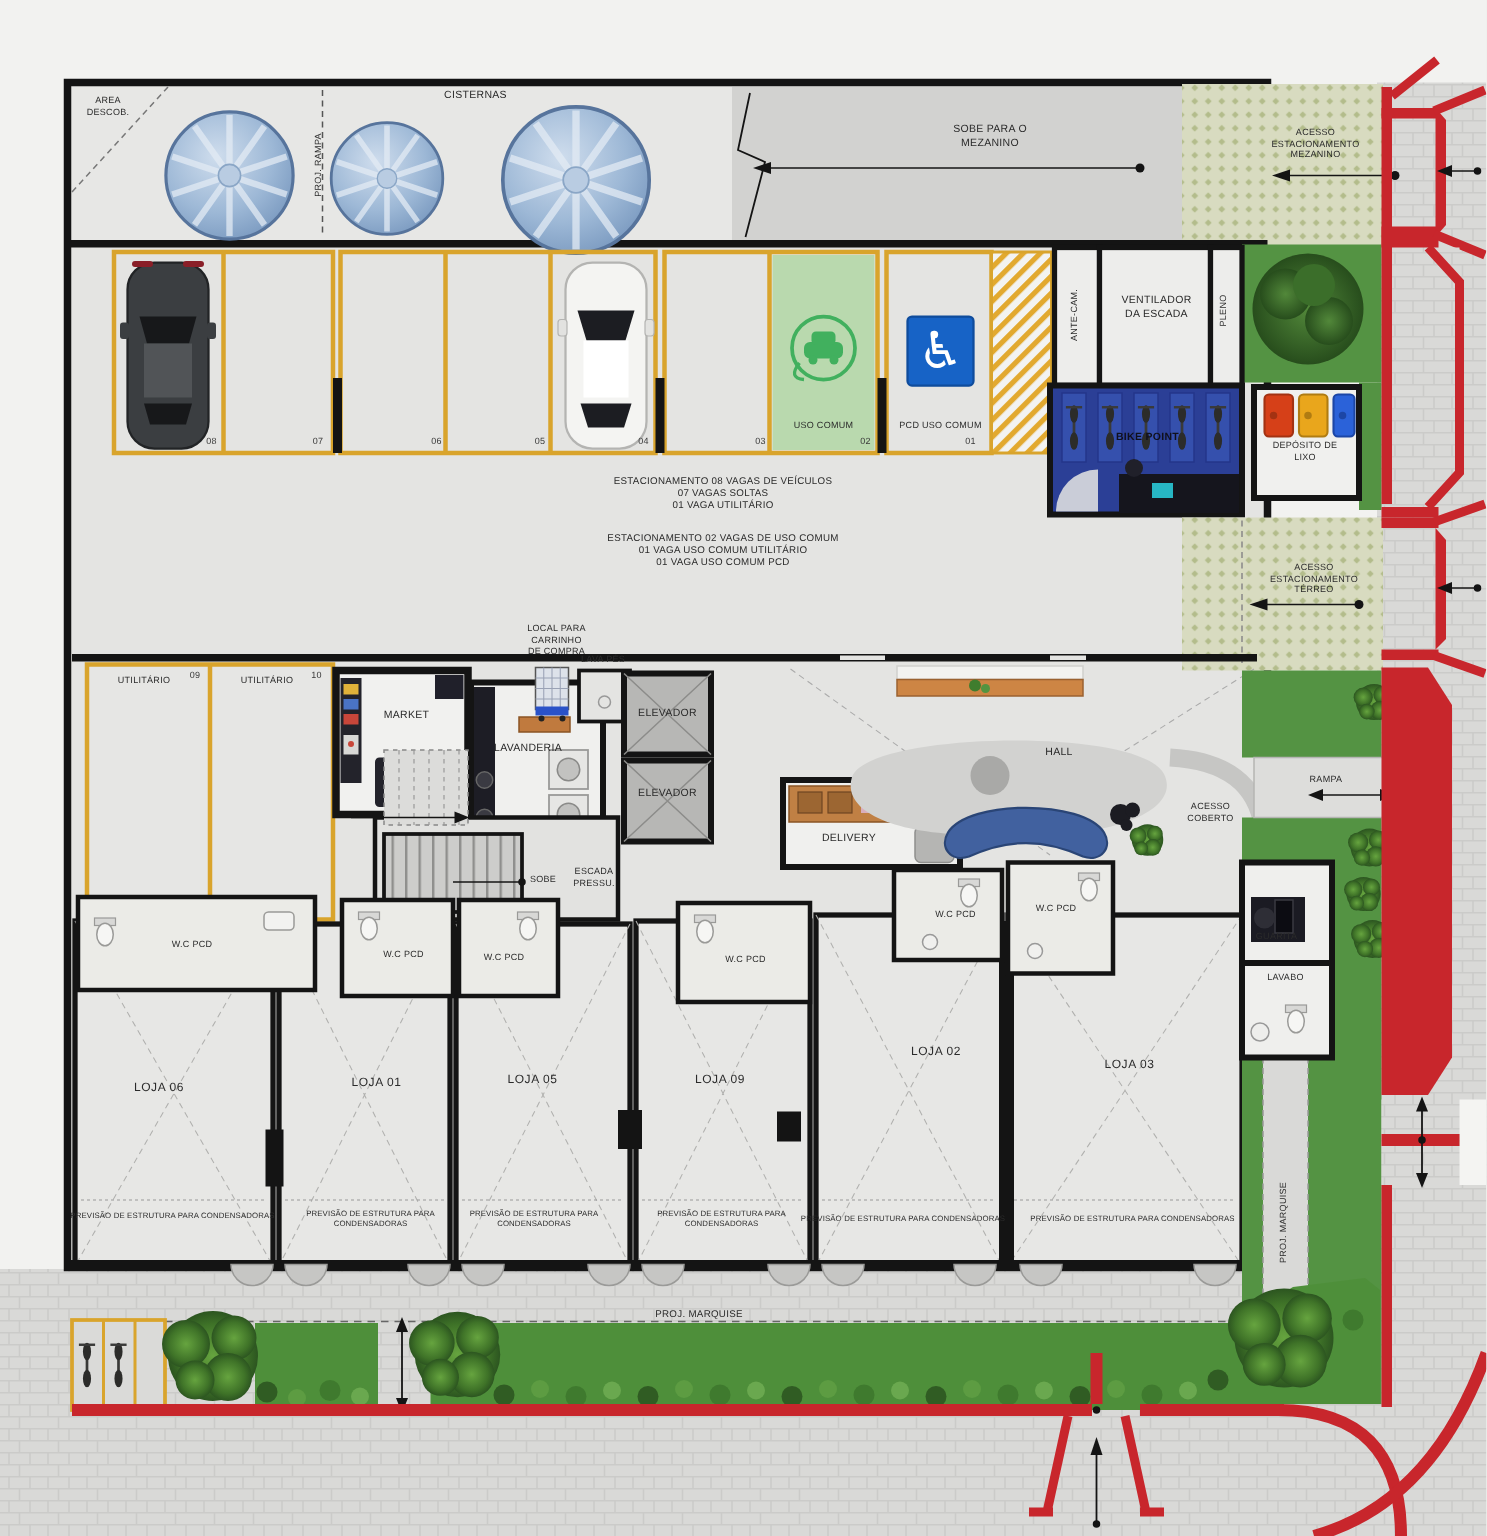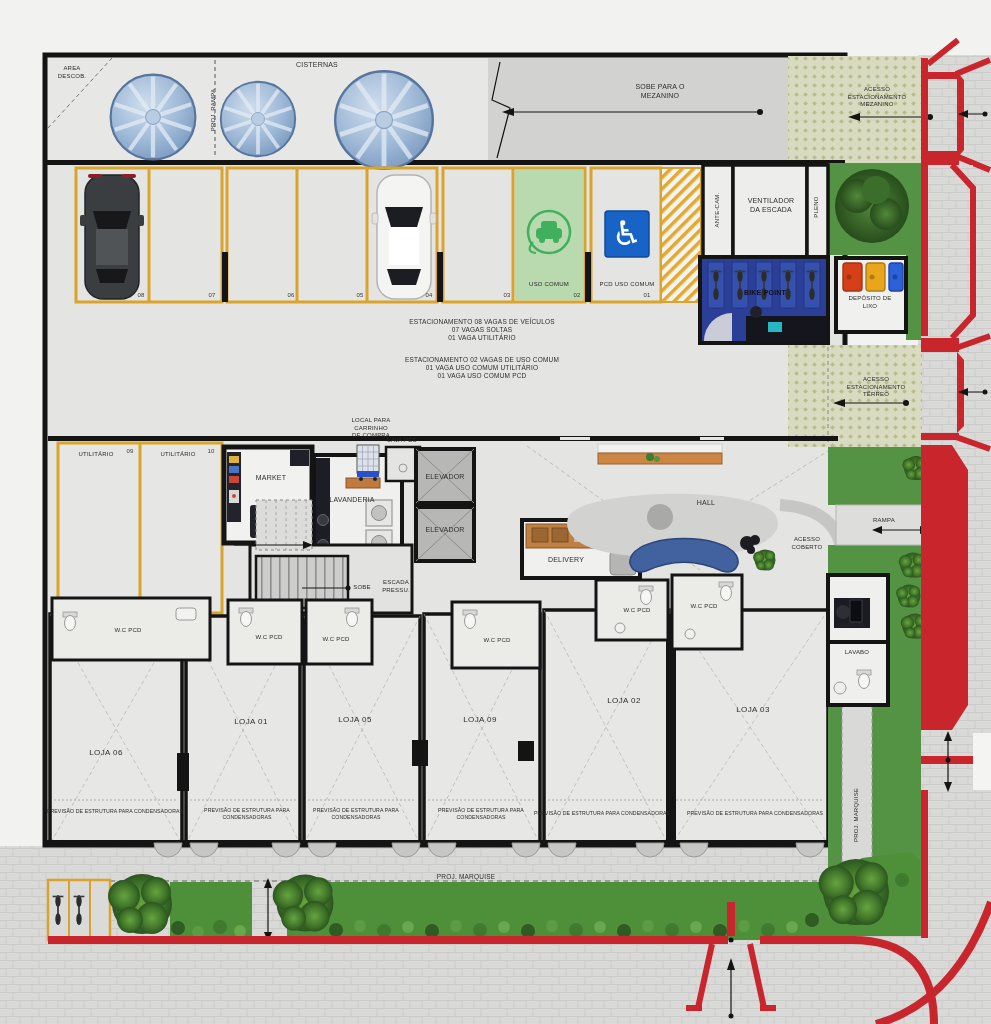--- a/index.html
+++ b/index.html
@@ -586,21 +586,21 @@
 <div class="lbl s6" style="left:851px;top:626px;">GUARITA</div>
 <div class="lbl s6" style="left:857px;top:653px;">LAVABO</div>
 
 <div class="lbl s6" style="left:128px;top:631px;">W.C PCD</div>
 <div class="lbl s6" style="left:269px;top:638px;">W.C PCD</div>
 <div class="lbl s6" style="left:336px;top:640px;">W.C PCD</div>
 <div class="lbl s6" style="left:497px;top:641px;">W.C PCD</div>
 <div class="lbl s6" style="left:637px;top:611px;">W.C PCD</div>
 <div class="lbl s6" style="left:704px;top:607px;">W.C PCD</div>
 
-<div class="lbl s8" style="left:106px;top:725px;margin-top:28px;">LOJA 06</div>
+<div class="lbl s8" style="left:106px;top:725px;">LOJA 06</div>
 <div class="lbl s8" style="left:251px;top:722px;">LOJA 01</div>
 <div class="lbl s8" style="left:355px;top:720px;">LOJA 05</div>
 <div class="lbl s8" style="left:480px;top:720px;">LOJA 09</div>
 <div class="lbl s8" style="left:610px;top:701px;padding-left:28px;">LOJA 02</div>
 <div class="lbl s8" style="left:753px;top:710px;">LOJA 03</div>
 
 <div class="lbl s55" style="left:115px;top:811px;">PREVISÃO DE ESTRUTURA PARA CONDENSADORAS</div>
 <div class="lbl s55" style="left:247px;top:813px;">PREVISÃO DE ESTRUTURA PARA
 CONDENSADORAS</div>
 <div class="lbl s55" style="left:356px;top:813px;">PREVISÃO DE ESTRUTURA PARA

